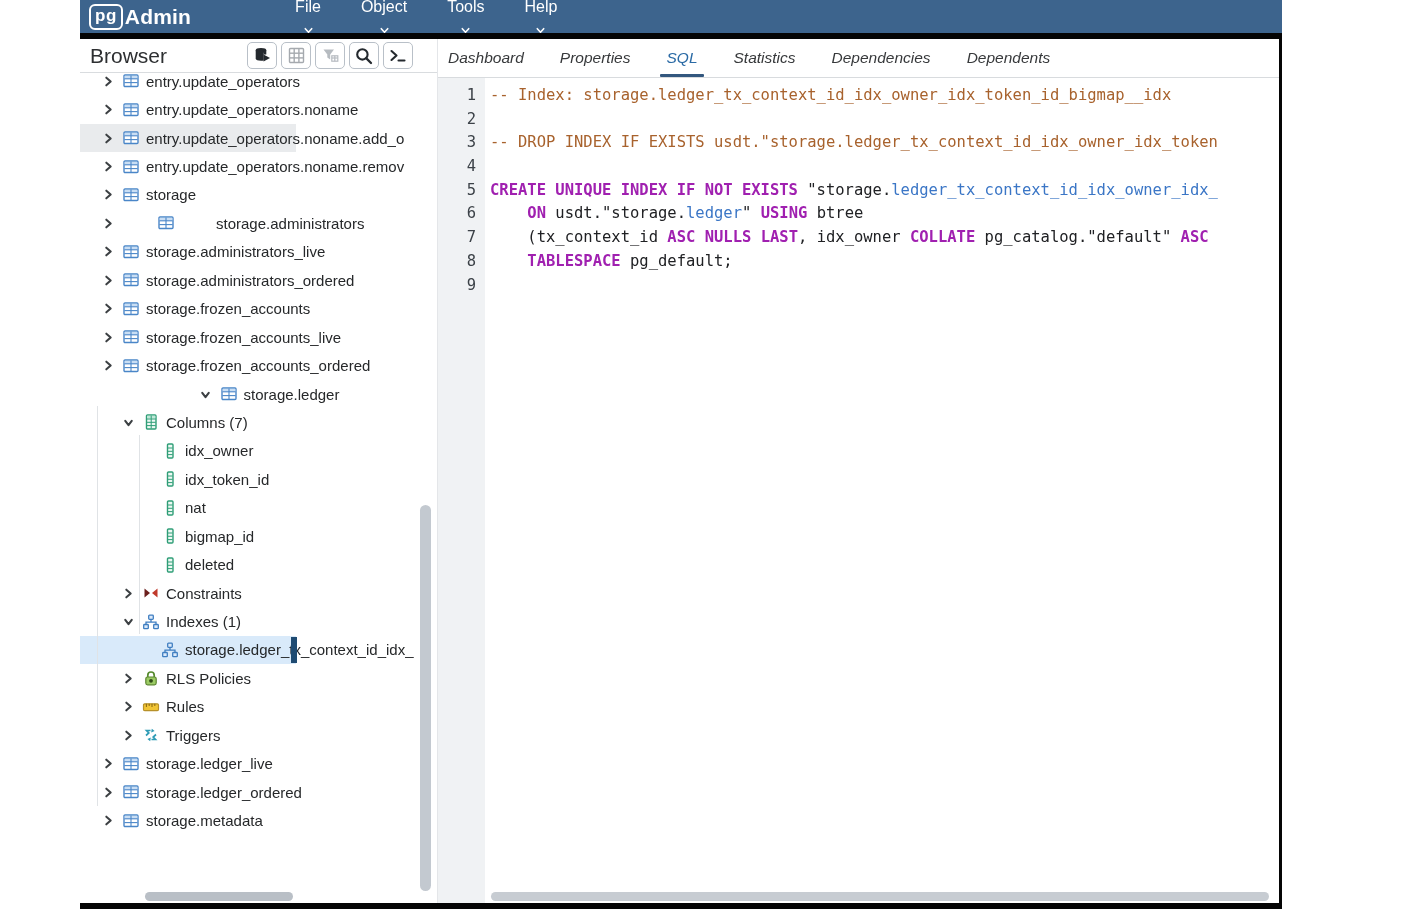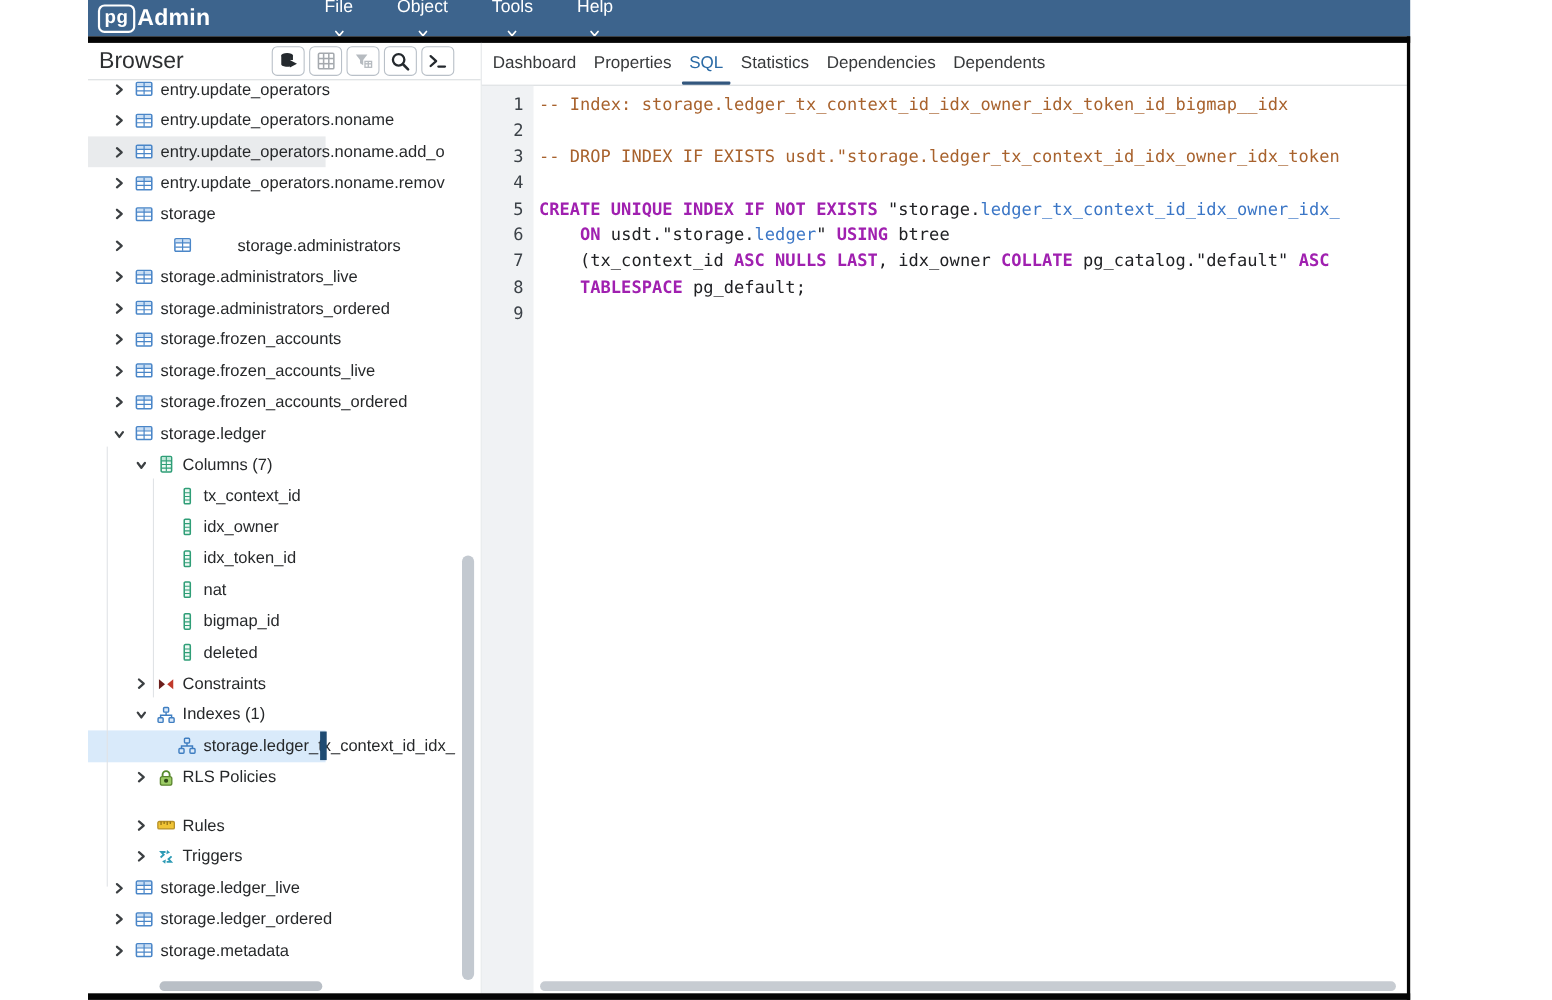--- a/index.html
+++ b/index.html
@@ -47,21 +47,21 @@
   .t-label{position:relative;}
   .indent-guide{position:absolute;width:1px;background:#e0e3e6;}
 
   .vscroll{position:absolute;left:340px;top:432px;width:13px;height:386px;}
   .vscroll .thumb{width:11px;height:100%;border-radius:6px;background:#c3c9d0;}
   .hscroll-left{position:absolute;left:65px;bottom:2px;width:148px;height:9px;border-radius:5px;background:#b9bfc6;}
 
   
   .right-panel{flex:1;position:relative;border-left:1px solid #e4e6e9;min-width:0;}
   .tabbar{height:38px;border-bottom:1px solid #d8dbde;display:flex;align-items:stretch;
-          padding-left:4px;gap:4px;font-size:15.5px;color:#37393b;}
+          padding-left:4px;gap:24px;font-size:15.5px;color:#37393b;font-style:italic;}
   .tab{display:flex;align-items:center;padding:0 6px;position:relative;cursor:pointer;}
   .tab.active{color:var(--active-tab,#2a6aa5);}
   .tab.active .ul{position:absolute;left:0;right:0;bottom:0;height:3px;background:var(--tab-underline,#33577e);border-radius:1px;}
 
   .editor{position:absolute;left:0;top:39px;right:0;bottom:0;display:flex;
           font-family:"DejaVu Sans Mono",monospace;font-size:15.5px;line-height:23.7px;}
   .gutter{width:47px;flex:none;background:#f0f2f4;color:#3c4248;text-align:right;
           padding:6px 9px 0 0;box-sizing:border-box;}
   .gutter div{height:23.7px;}
   .code{padding:6px 0 0 5px;white-space:pre;overflow:hidden;flex:1;color:var(--code-text,#202124);cursor:text;}
@@ -340,21 +340,21 @@
               </span>
               <span class="t-icon"><svg width="18" height="18" viewBox="0 0 18 18">
                   <rect x="2" y="3" width="14" height="11.5" rx="1" fill="#ffffff" stroke="#4a86c8" stroke-width="1.4"></rect>
                   <rect x="2.7" y="3.8" width="12.6" height="2.9" fill="#c9def4"></rect>
                   <line x1="9" y1="3.5" x2="9" y2="14" stroke="#4a86c8" stroke-width="1.1"></line>
                   <line x1="2.4" y1="6.8" x2="15.6" y2="6.8" stroke="#4a86c8" stroke-width="1.1"></line>
                   <line x1="2.4" y1="10.6" x2="15.6" y2="10.6" stroke="#4a86c8" stroke-width="1.1"></line>
                 </svg></span>
               <span class="t-label">storage.frozen_accounts_ordered</span>
             </div>
-            <div class="tree-row" style="padding-left: 20px;">
+            <div class="tree-row" style="padding-left: 20px; justify-content: center;">
               <span class="row-bg"></span>
               <span class="chev">
                 <svg width="13" height="13" viewBox="0 0 12 12">
                   <polyline points="3,4.5 6,8.5 9,4.5" fill="none" stroke="#3c4043" stroke-width="1.9" stroke-linecap="round" stroke-linejoin="round"></polyline>
                 </svg>
               </span>
               <span class="t-icon"><svg width="18" height="18" viewBox="0 0 18 18">
                   <rect x="2" y="3" width="14" height="11.5" rx="1" fill="#ffffff" stroke="#4a86c8" stroke-width="1.4"></rect>
                   <rect x="2.7" y="3.8" width="12.6" height="2.9" fill="#c9def4"></rect>
                   <line x1="9" y1="3.5" x2="9" y2="14" stroke="#4a86c8" stroke-width="1.1"></line>
@@ -381,30 +381,20 @@
               <span class="t-label">Columns (7)</span>
             </div>
             <div class="tree-row" style="padding-left: 81px;">
               <span class="row-bg"></span>
               <span class="t-icon"><svg width="18" height="18" viewBox="0 0 18 18">
                   <rect x="6.5" y="2" width="5.5" height="14" rx="1" fill="#eef9f4" stroke="#2f9e77" stroke-width="1.4"></rect>
                   <line x1="6.9" y1="6" x2="11.6" y2="6" stroke="#2f9e77" stroke-width="1"></line>
                   <line x1="6.9" y1="9.3" x2="11.6" y2="9.3" stroke="#2f9e77" stroke-width="1"></line>
                   <line x1="6.9" y1="12.6" x2="11.6" y2="12.6" stroke="#2f9e77" stroke-width="1"></line>
                 </svg></span>
-              <span class="t-label">tx_context_id</span>
-            </div>
-            <div class="tree-row" style="padding-left: 81px;">
-              <span class="row-bg"></span>
-              <span class="t-icon"><svg width="18" height="18" viewBox="0 0 18 18">
-                  <rect x="6.5" y="2" width="5.5" height="14" rx="1" fill="#eef9f4" stroke="#2f9e77" stroke-width="1.4"></rect>
-                  <line x1="6.9" y1="6" x2="11.6" y2="6" stroke="#2f9e77" stroke-width="1"></line>
-                  <line x1="6.9" y1="9.3" x2="11.6" y2="9.3" stroke="#2f9e77" stroke-width="1"></line>
-                  <line x1="6.9" y1="12.6" x2="11.6" y2="12.6" stroke="#2f9e77" stroke-width="1"></line>
-                </svg></span>
               <span class="t-label">idx_owner</span>
             </div>
             <div class="tree-row" style="padding-left: 81px;">
               <span class="row-bg"></span>
               <span class="t-icon"><svg width="18" height="18" viewBox="0 0 18 18">
                   <rect x="6.5" y="2" width="5.5" height="14" rx="1" fill="#eef9f4" stroke="#2f9e77" stroke-width="1.4"></rect>
                   <line x1="6.9" y1="6" x2="11.6" y2="6" stroke="#2f9e77" stroke-width="1"></line>
                   <line x1="6.9" y1="9.3" x2="11.6" y2="9.3" stroke="#2f9e77" stroke-width="1"></line>
                   <line x1="6.9" y1="12.6" x2="11.6" y2="12.6" stroke="#2f9e77" stroke-width="1"></line>
                 </svg></span>
@@ -490,21 +480,21 @@
                   <polyline points="4,2.5 8,6 4,9.5" fill="none" stroke="#3c4043" stroke-width="1.9" stroke-linecap="round" stroke-linejoin="round"></polyline>
                 </svg>
               </span>
               <span class="t-icon"><svg width="18" height="18" viewBox="0 0 18 18">
                   <path d="M5.8 8.2V6.2a3.2 3.2 0 0 1 6.4 0v2" fill="none" stroke="#568a2e" stroke-width="1.7"></path>
                   <rect x="3.8" y="8" width="10.4" height="7.8" rx="1.8" fill="#9ccc65" stroke="#5c8630" stroke-width="1.2"></rect>
                   <circle cx="9" cy="11.8" r="1.9" fill="#2f4a17"></circle>
                 </svg></span>
               <span class="t-label">RLS Policies</span>
             </div>
-            <div class="tree-row" style="padding-left: 40px; margin-top: 15px;">
+            <div class="tree-row" style="padding-left: 40px;">
               <span class="row-bg"></span>
               <span class="chev">
                 <svg width="13" height="13" viewBox="0 0 12 12">
                   <polyline points="4,2.5 8,6 4,9.5" fill="none" stroke="#3c4043" stroke-width="1.9" stroke-linecap="round" stroke-linejoin="round"></polyline>
                 </svg>
               </span>
               <span class="t-icon"><svg width="18" height="18" viewBox="0 0 18 18">
                   <rect x="1.5" y="5.8" width="15" height="6.8" rx="1.2" fill="#f0c435" stroke="#b7912a" stroke-width="1.2"></rect>
                   <path d="M4.4 5.8v3.2M7.2 5.8v2.3M10 5.8v3.2M12.8 5.8v2.3" stroke="#8e6d14" stroke-width="1.1" fill="none"></path>
                 </svg></span>

